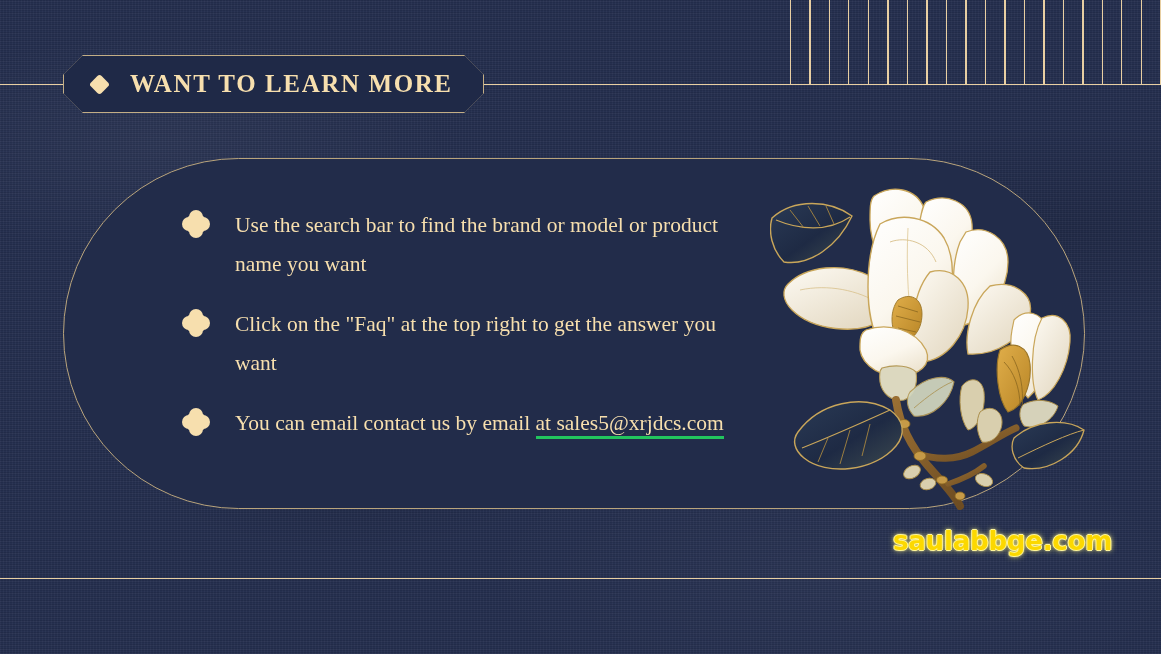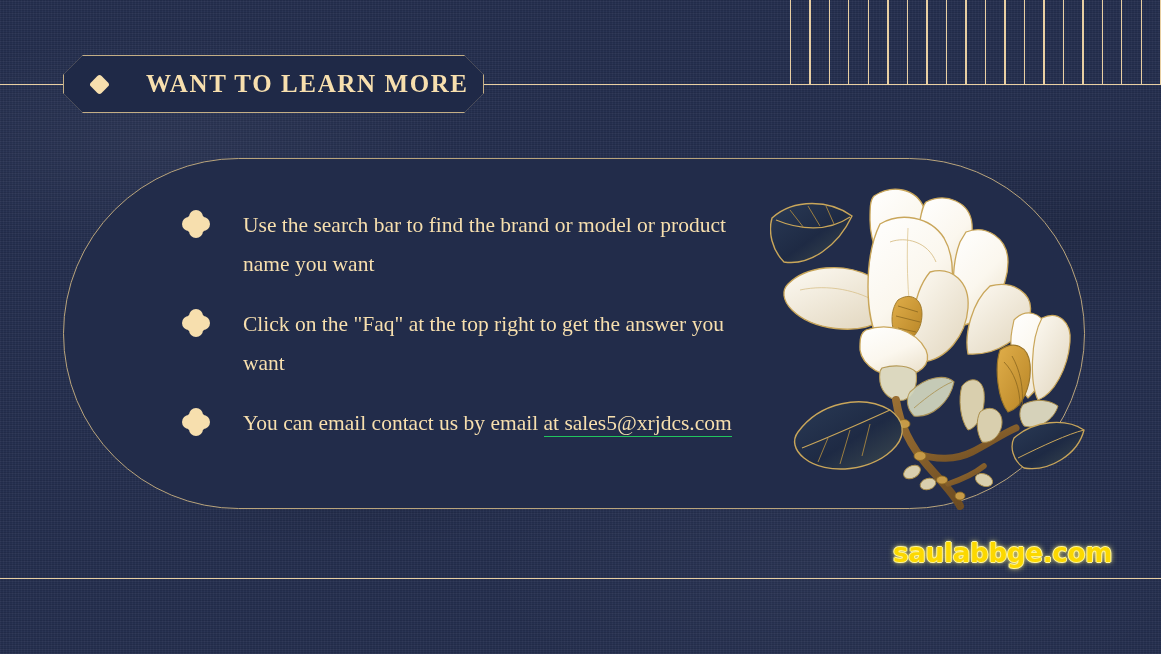--- a/index.html
+++ b/index.html
@@ -109,21 +109,21 @@
   }
   .banner-diamond {
     width: 15px;
     height: 15px;
     background: #f7dfae;
     border-radius: 3px;
     transform: rotate(45deg);
     flex: 0 0 auto;
   }
   #section-title {
-    margin-left: 39px;
+    margin-left: 23px;
     color: #f7dfae;
     font-size: 25px;
     font-weight: bold;
     letter-spacing: 1.6px;
     font-family: "Liberation Serif", "DejaVu Serif", serif;
     white-space: nowrap;
   }
 
   
   #content-panel {
@@ -163,49 +163,49 @@
     background: #f7dfae;
     border-radius: 50%;
   }
   .quatrefoil i.n { left: 7px;  top: 0px;  width: 14px; height: 14px; }
   .quatrefoil i.s { left: 7px;  top: 14px; width: 14px; height: 14px; }
   .quatrefoil i.w { left: 0px;  top: 7px;  width: 14px; height: 14px; }
   .quatrefoil i.e { left: 14px; top: 7px;  width: 14px; height: 14px; }
   .quatrefoil i.c { left: 5px;  top: 5px;  width: 18px; height: 18px; border-radius: 5px; }
 
   .bullet-text {
-    margin-left: 33px;
+    margin-left: 25px;
     color: #f7dfae;
     font-size: 21.5px;
     line-height: 39px;
     font-family: "Liberation Serif", "DejaVu Serif", serif;
   }
   .email-link {
     color: #f7dfae;
-    border-bottom: 1px solid #22c55e;
+    border-bottom: 3px solid #22c55e;
     text-decoration: none;
     padding-bottom: 1px;
   }
 
   
   #magnolia {
     position: absolute;
     left: 770px;
     top: 180px;
     width: 330px;
     height: 330px;
     z-index: 9;
     pointer-events: none;
   }
 
   
   #watermark {
     position: absolute;
     left: 893px;
-    top: 538px;
+    top: 526px;
     z-index: 12;
     font-family: "DejaVu Sans", "Liberation Sans", sans-serif;
     font-size: 26px;
     font-weight: bold;
     color: #fcd800;
     letter-spacing: -0.2px;
     text-shadow:
       0 0 3px #fff7a0, 0 0 6px #fff07a,
       1px 0 0 #fff7a0, -1px 0 0 #fff7a0,
       0 1px 0 #fff7a0, 0 -1px 0 #fff7a0;

